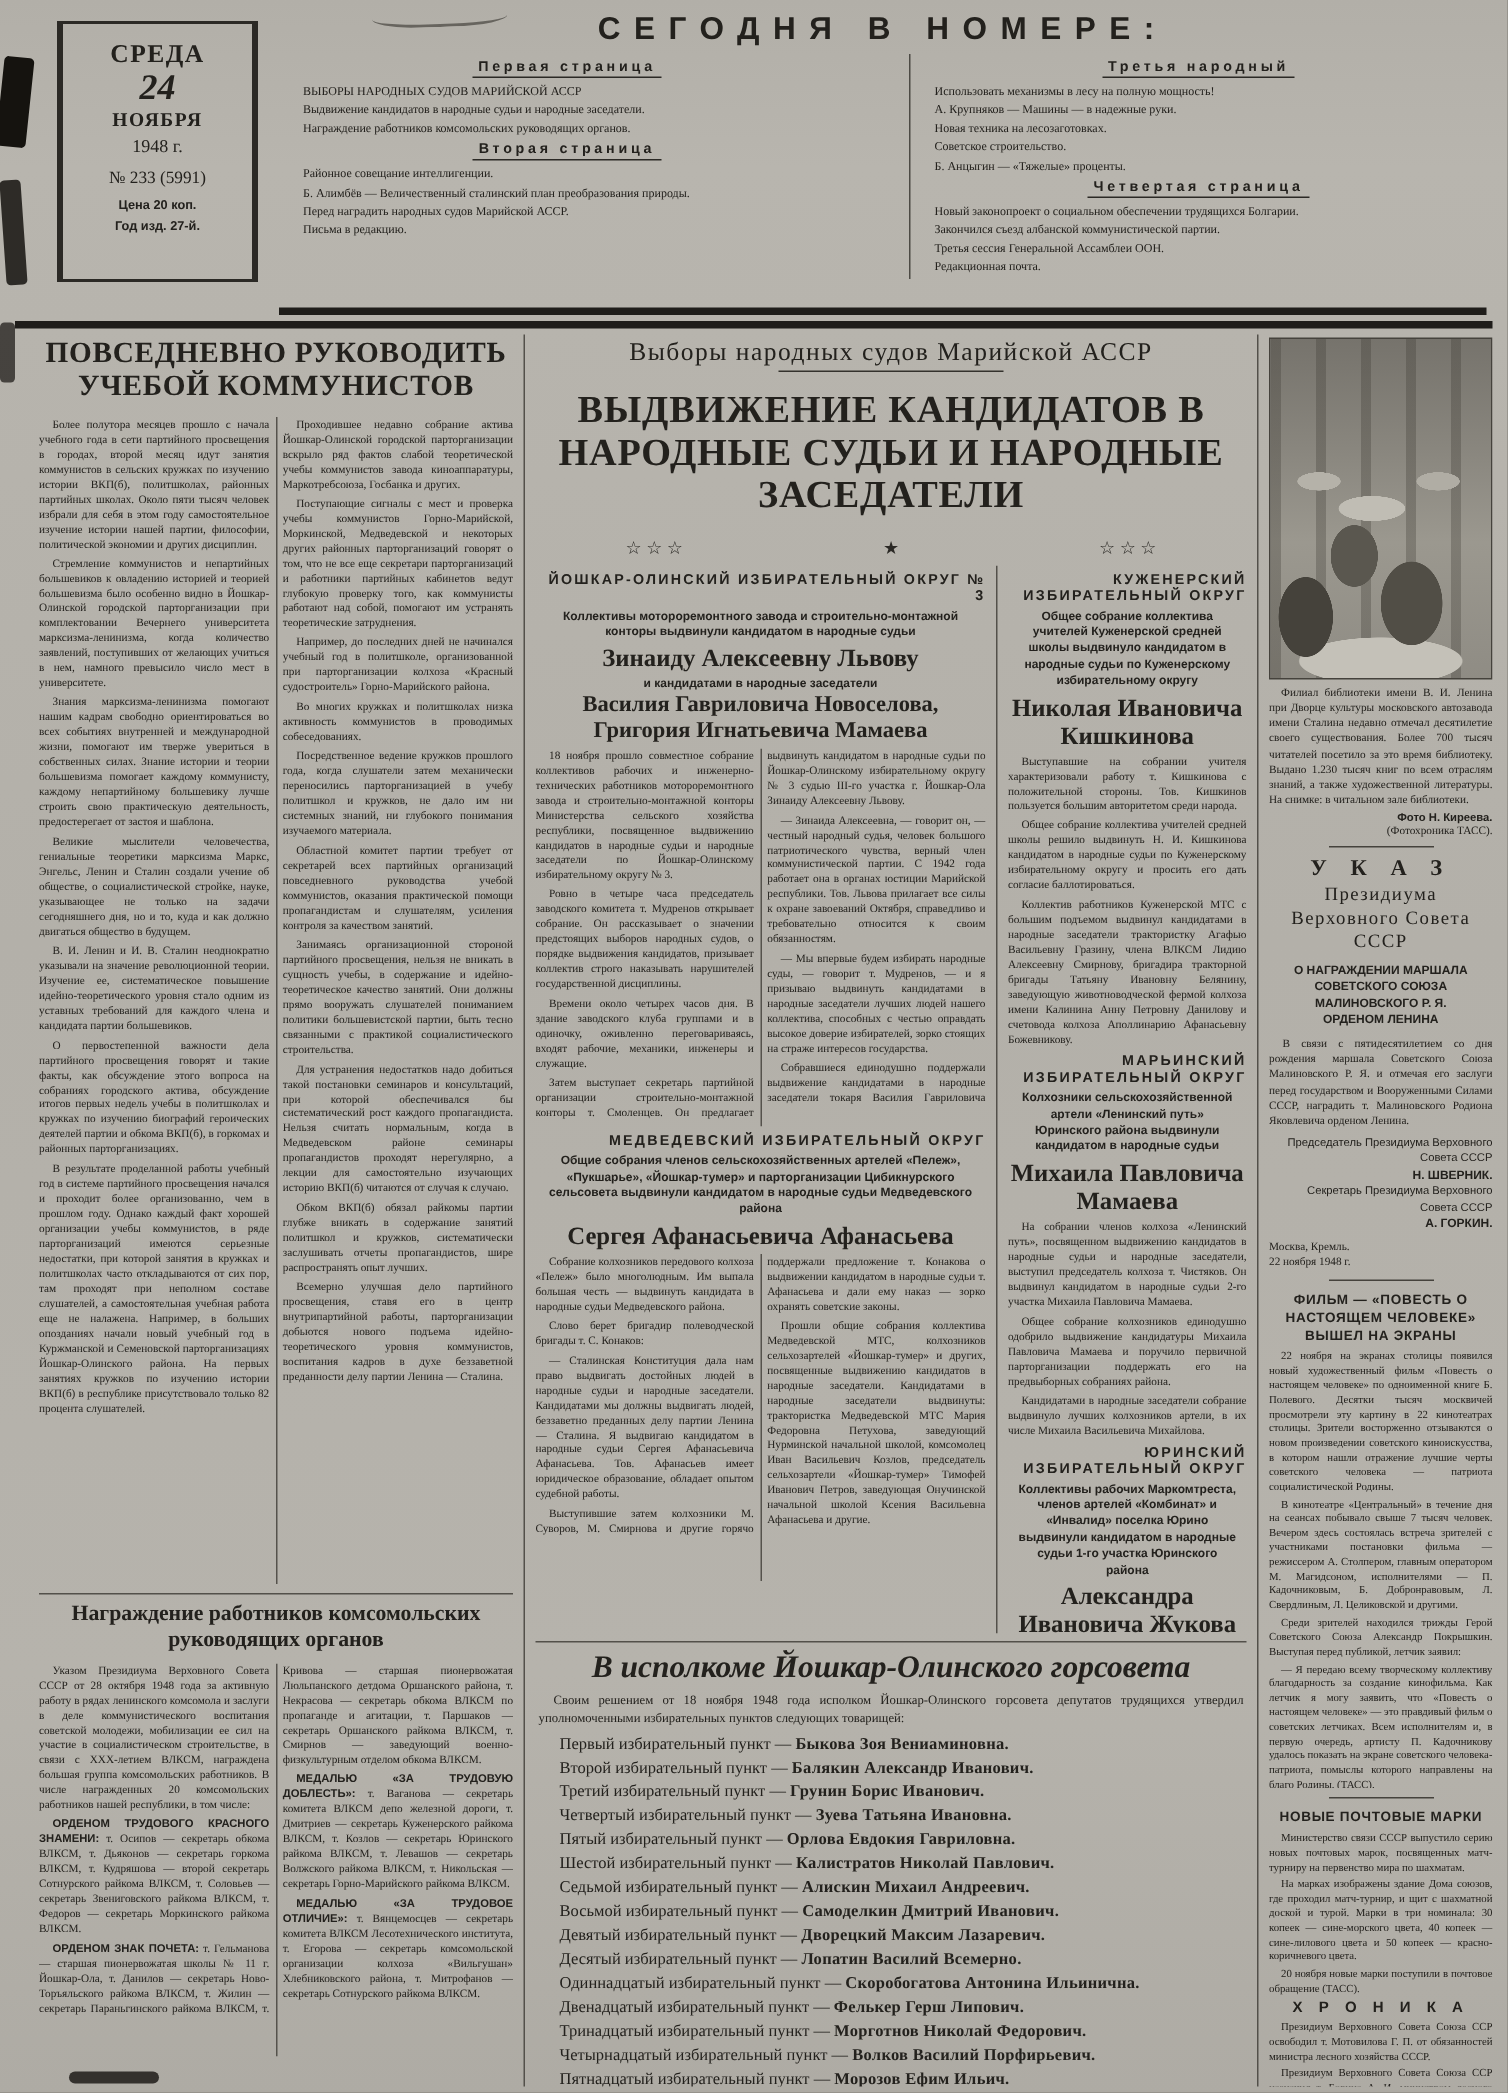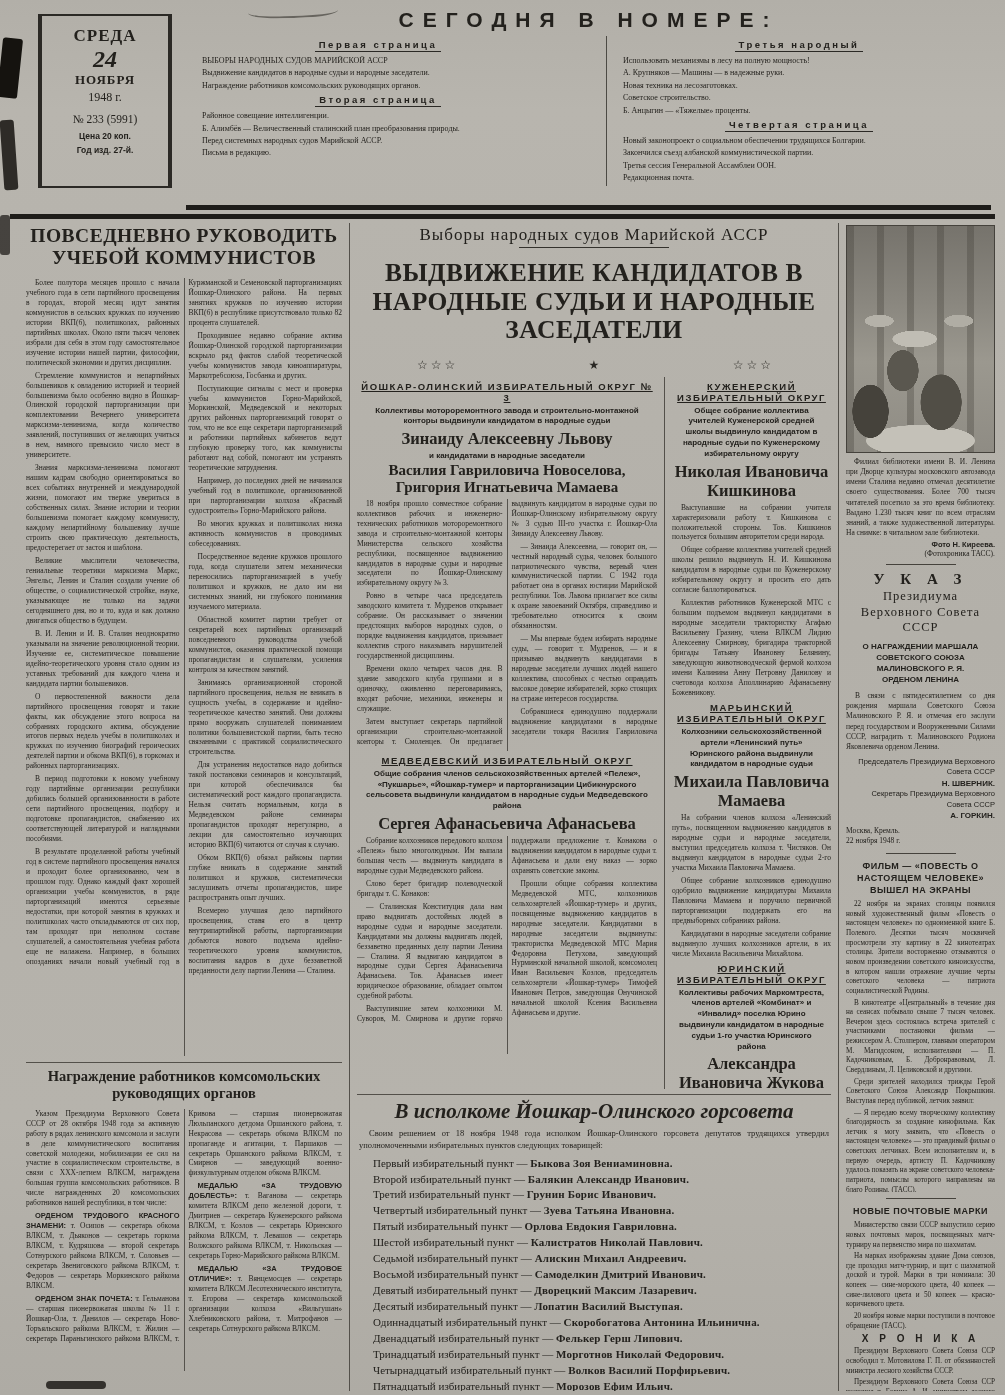--- a/index.html
+++ b/index.html
@@ -55,21 +55,21 @@
   .ab{font-size:7.5px;line-height:1.33;text-align:justify;text-indent:9px;margin:0 0 3px;}
   .ab b{font-family:"Liberation Sans",sans-serif;font-size:7.5px;}
   
   .kicker{font-size:17px;text-align:center;letter-spacing:1px;margin:2px 0 1px;}
   .kicker-rule{width:150px;height:1px;background:#34322d;margin:2px auto 4px;}
   .headline{font-weight:bold;font-size:25.5px;line-height:1.12;text-align:center;letter-spacing:.5px;margin:11px 4px;}
   .stars{display:flex;justify-content:space-between;padding:2px 60px;font-size:12px;color:#2b2925;}
   .center-articles{display:flex;height:712px;overflow:hidden;margin-top:2px;}
   .ca-left{width:300px;padding-right:7px;border-right:1px solid #53504a;overflow:hidden;}
   .ca-right{flex:1;padding-left:7px;overflow:hidden;}
-  .district{font-family:"Liberation Sans",sans-serif;font-weight:bold;font-size:9.5px;letter-spacing:1.5px;text-align:center;margin:4px 0 3px;text-decoration:underline;}
+  .district{font-family:"Liberation Sans",sans-serif;font-weight:bold;font-size:9.5px;letter-spacing:1.5px;text-align:right;margin:4px 0 3px;}
   .lead{font-family:"Liberation Sans",sans-serif;font-weight:bold;font-size:8px;line-height:1.35;text-align:center;margin:0 6px 3px;}
   .cand{font-weight:bold;font-size:16.5px;line-height:1.15;text-align:center;margin:2px 0;}
   .cand.small{font-size:15px;}
   .mid{font-family:"Liberation Sans",sans-serif;font-weight:bold;font-size:8px;text-align:center;margin:1px 0 2px;}
   .art-body{overflow:hidden;}
   .h260{height:252px;} .h218{height:218px;}
   .mini .bp{font-size:7.5px;}
   .isp{border-top:1px solid #53504a;margin-top:5px;padding-top:3px;}
   .isp-title{font-weight:bold;font-style:italic;font-size:21px;line-height:1.15;text-align:center;margin:1px 30px 5px;}
   .isp-intro{font-size:8.5px;line-height:1.4;text-align:justify;text-indent:10px;margin:0 2px 4px;}
@@ -135,21 +135,21 @@
                 <div class="titem">Выдвижение кандидатов в народные судьи и народные заседатели.</div>
                 <div class="titem">Награждение работников комсомольских руководящих органов.</div>
               </div>
           </div>
           <div class="tsec">
             <div class="tsec-name">Вторая страница</div>
             <div>
 
             <div class="titem">Районное совещание интеллигенции.</div>
                 <div class="titem">Б. Алимбёв — Величественный сталинский план преобразования природы.</div>
-                <div class="titem">Перед системных народных судов Марийской АССР.</div>
+                <div class="titem">Перед наградить народных судов Марийской АССР.</div>
                 <div class="titem">Письма в редакцию.</div>
               </div>
           </div>
         </div>
         <div class="tc">
           <div class="tsec">
             <div class="tsec-name">Третья народный</div>
             <div>
 
             <div class="titem">Использовать механизмы в лесу на полную мощность!</div>
@@ -181,21 +181,20 @@
     <div class="col-left">
       <div class="ed-title">ПОВСЕДНЕВНО РУКОВОДИТЬ УЧЕБОЙ КОММУНИСТОВ</div>
       <div class="ed-body cols2">
 
       <p class="bp">Более полутора месяцев прошло с начала учебного года в сети партийного просвещения в городах, второй месяц идут занятия коммунистов в сельских кружках по изучению истории ВКП(б), политшколах, районных партийных школах. Около пяти тысяч человек избрали для себя в этом году самостоятельное изучение истории нашей партии, философии, политической экономии и других дисциплин.</p>
           <p class="bp">Стремление коммунистов и непартийных большевиков к овладению историей и теорией большевизма было особенно видно в Йошкар-Олинской городской парторганизации при комплектовании Вечернего университета марксизма-ленинизма, когда количество заявлений, поступивших от желающих учиться в нем, намного превысило число мест в университете.</p>
           <p class="bp">Знания марксизма-ленинизма помогают нашим кадрам свободно ориентироваться во всех событиях внутренней и международной жизни, помогают им тверже увериться в собственных силах. Знание истории и теории большевизма помогает каждому коммунисту, каждому непартийному большевику лучше строить свою практическую деятельность, предостерегает от застоя и шаблона.</p>
           <p class="bp">Великие мыслители человечества, гениальные теоретики марксизма Маркс, Энгельс, Ленин и Сталин создали учение об обществе, о социалистической стройке, науке, указывающее не только на задачи сегодняшнего дня, но и то, куда и как должно двигаться общество в будущем.</p>
           <p class="bp">В. И. Ленин и И. В. Сталин неоднократно указывали на значение революционной теории. Изучение ее, систематическое повышение идейно-теоретического уровня стало одним из уставных требований для каждого члена и кандидата партии большевиков.</p>
           <p class="bp">О первостепенной важности дела партийного просвещения говорят и такие факты, как обсуждение этого вопроса на собраниях городского актива, обсуждение итогов первых недель учебы в политшколах и кружках по изучению биографий героических деятелей партии и обкома ВКП(б), в горкомах и районных парторганизациях.</p>
-          <p class="bp">В период подготовки к новому учебному году партийные организации республики добились большей организованности в работе сети партийного просвещения, подбору и подготовке пропагандистов, снабжению их соответствующей литературой и наглядными пособиями.</p>
           <p class="bp">В результате проделанной работы учебный год в системе партийного просвещения начался и проходит более организованно, чем в прошлом году. Однако каждый факт хорошей организации учебы коммунистов, в ряде парторганизаций имеются серьезные недостатки, при которой занятия в кружках и политшколах часто откладываются от сих пор, там проходят при неполном составе слушателей, а самостоятельная учебная работа еще не налажена. Например, в больших опозданиях начали новый учебный год в Куржманской и Семеновской парторганизациях Йошкар-Олинского района. На первых занятиях кружков по изучению истории ВКП(б) в республике присутствовало только 82 процента слушателей.</p>
           <p class="bp">Проходившее недавно собрание актива Йошкар-Олинской городской парторганизации вскрыло ряд фактов слабой теоретической учебы коммунистов завода киноаппаратуры, Маркотребсоюза, Госбанка и других.</p>
           <p class="bp">Поступающие сигналы с мест и проверка учебы коммунистов Горно-Марийской, Моркинской, Медведевской и некоторых других районных парторганизаций говорят о том, что не все еще секретари парторганизаций и работники партийных кабинетов ведут глубокую проверку того, как коммунисты работают над собой, помогают им устранять теоретические затруднения.</p>
           <p class="bp">Например, до последних дней не начинался учебный год в политшколе, организованной при парторганизации колхоза «Красный судостроитель» Горно-Марийского района.</p>
           <p class="bp">Во многих кружках и политшколах низка активность коммунистов в проводимых собеседованиях.</p>
           <p class="bp">Посредственное ведение кружков прошлого года, когда слушатели затем механически переносились парторганизацией в учебу политшкол и кружков, не дало им ни системных знаний, ни глубокого понимания изучаемого материала.</p>
           <p class="bp">Областной комитет партии требует от секретарей всех партийных организаций повседневного руководства учебой коммунистов, оказания практической помощи пропагандистам и слушателям, усиления контроля за качеством занятий.</p>
           <p class="bp">Занимаясь организационной стороной партийного просвещения, нельзя не вникать в сущность учебы, в содержание и идейно-теоретическое качество занятий. Они должны прямо вооружать слушателей пониманием политики большевистской партии, быть тесно связанными с практикой социалистического строительства.</p>
           <p class="bp">Для устранения недостатков надо добиться такой постановки семинаров и консультаций, при которой обеспечивался бы систематический рост каждого пропагандиста. Нельзя считать нормальным, когда в Медведевском районе семинары пропагандистов проходят нерегулярно, а лекции для самостоятельно изучающих историю ВКП(б) читаются от случая к случаю.</p>
           <p class="bp">Обком ВКП(б) обязал райкомы партии глубже вникать в содержание занятий политшкол и кружков, систематически заслушивать отчеты пропагандистов, шире распространять опыт лучших.</p>
@@ -292,21 +291,21 @@
             <div class="isp-row"><span>Пятый избирательный пункт —</span> <b>Орлова Евдокия Гавриловна.</b></div>
 
             <div class="isp-row"><span>Шестой избирательный пункт —</span> <b>Калистратов Николай Павлович.</b></div>
 
             <div class="isp-row"><span>Седьмой избирательный пункт —</span> <b>Алискин Михаил Андреевич.</b></div>
 
             <div class="isp-row"><span>Восьмой избирательный пункт —</span> <b>Самоделкин Дмитрий Иванович.</b></div>
 
             <div class="isp-row"><span>Девятый избирательный пункт —</span> <b>Дворецкий Максим Лазаревич.</b></div>
 
-            <div class="isp-row"><span>Десятый избирательный пункт —</span> <b>Лопатин Василий Выступая.</b></div>
+            <div class="isp-row"><span>Десятый избирательный пункт —</span> <b>Лопатин Василий Всемерно.</b></div>
 
             <div class="isp-row"><span>Одиннадцатый избирательный пункт —</span> <b>Скоробогатова Антонина Ильинична.</b></div>
 
             <div class="isp-row"><span>Двенадцатый избирательный пункт —</span> <b>Фелькер Герш Липович.</b></div>
 
             <div class="isp-row"><span>Тринадцатый избирательный пункт —</span> <b>Морготнов Николай Федорович.</b></div>
 
             <div class="isp-row"><span>Четырнадцатый избирательный пункт —</span> <b>Волков Василий Порфирьевич.</b></div>
 
             <div class="isp-row"><span>Пятнадцатый избирательный пункт —</span> <b>Морозов Ефим Ильич.</b></div>

